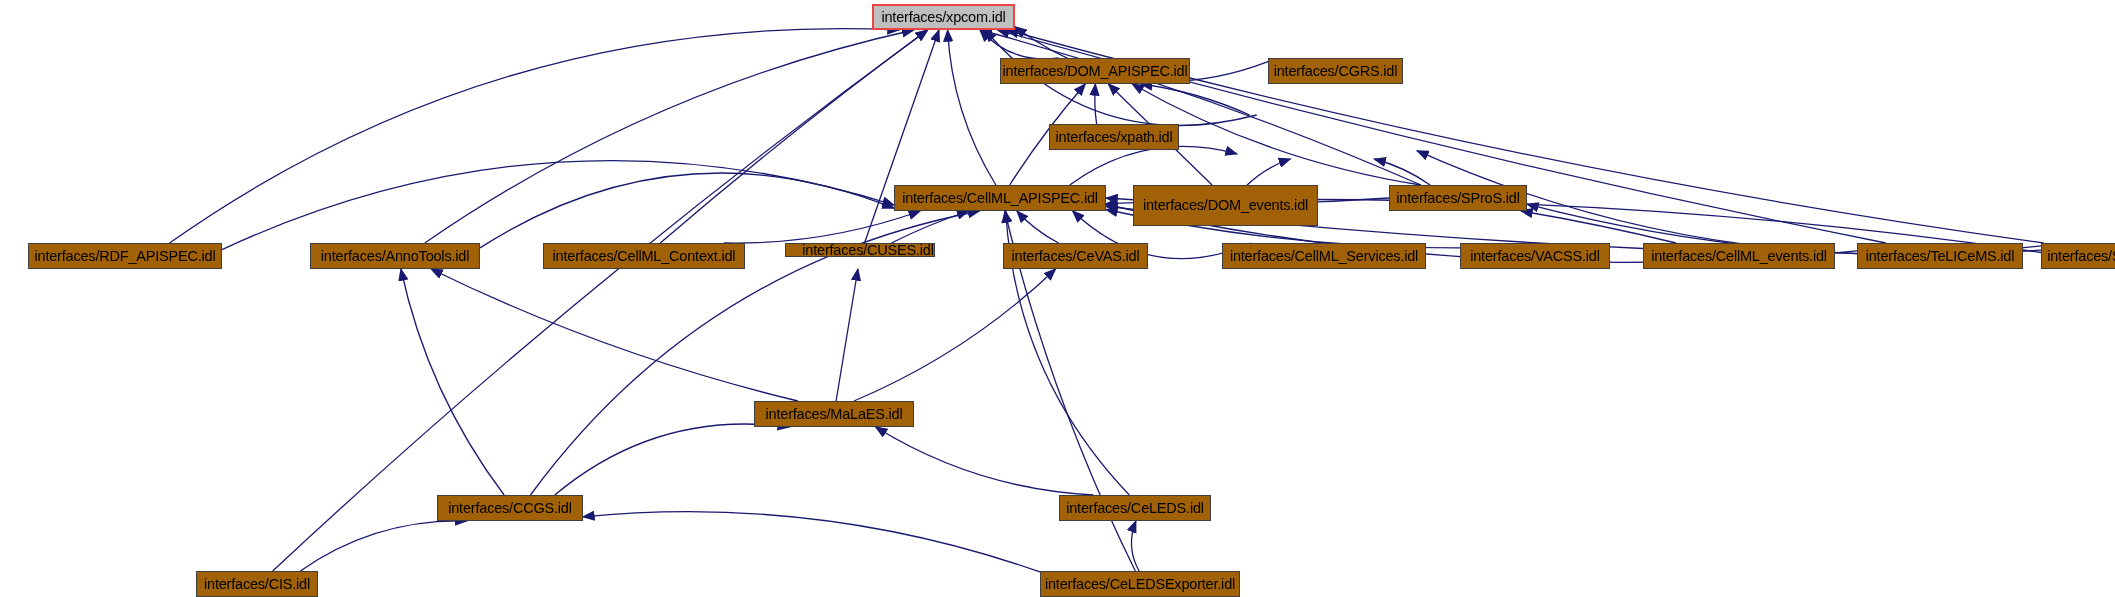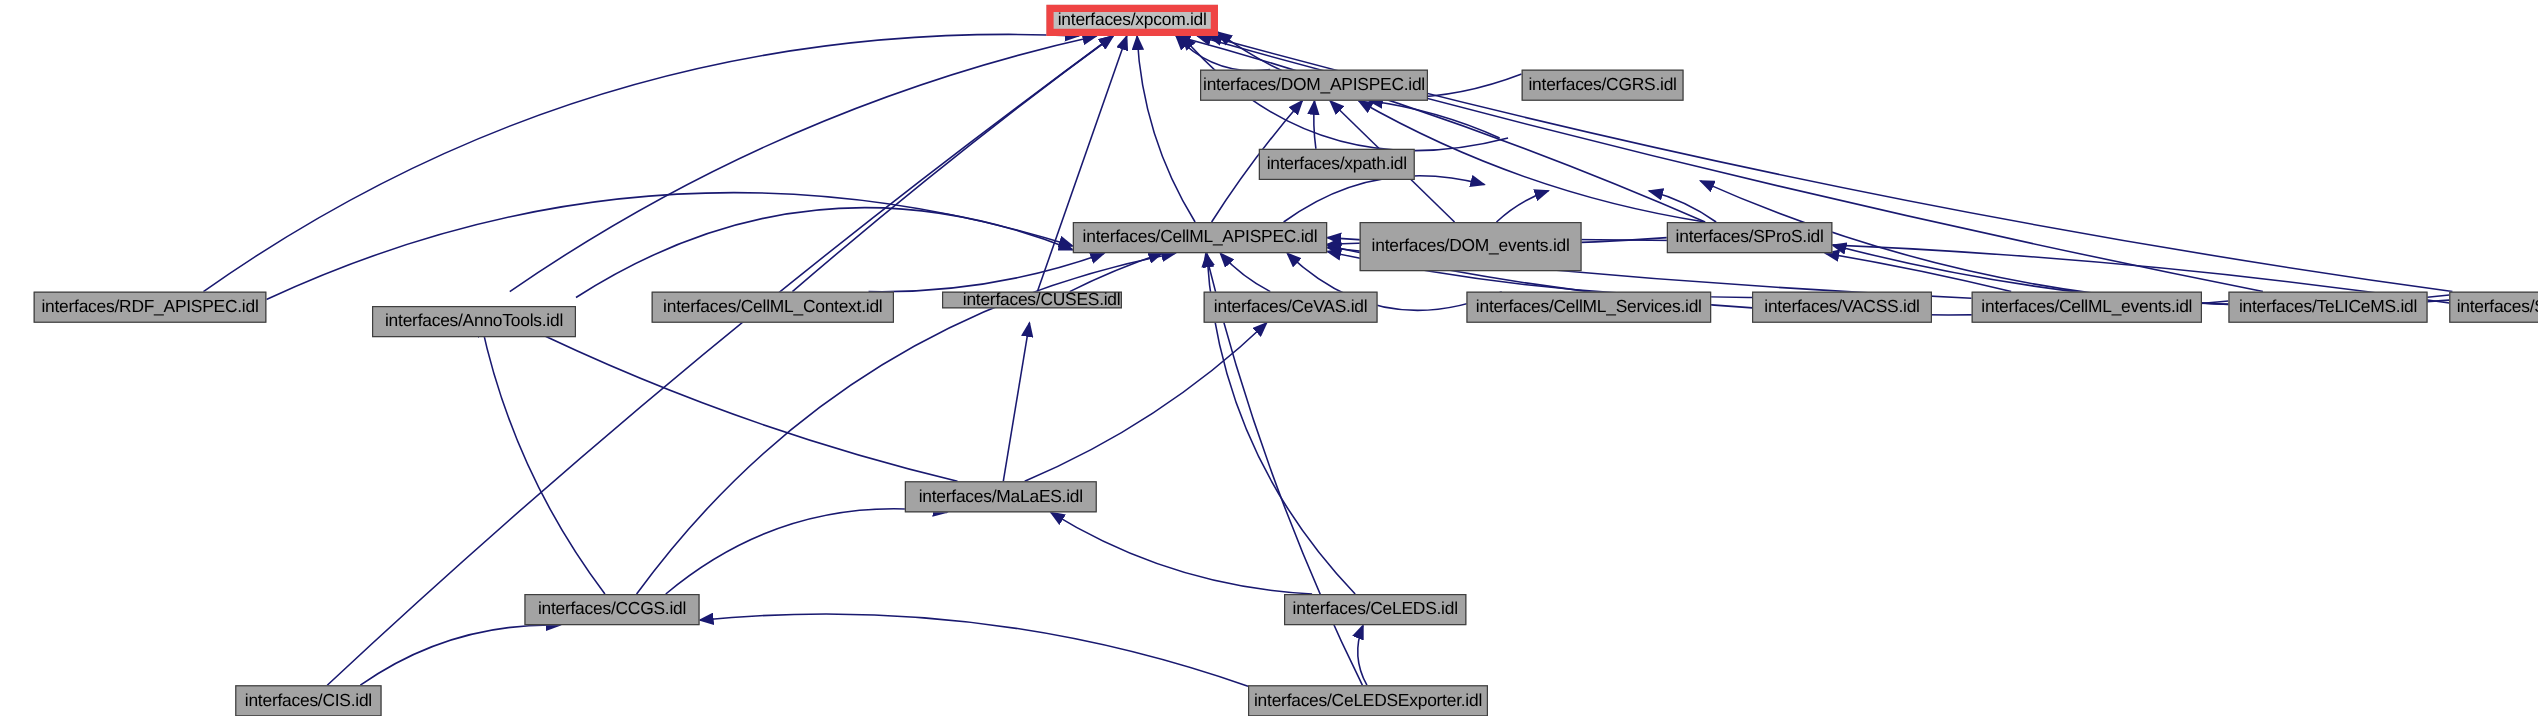--- a/index.html
+++ b/index.html
@@ -30,32 +30,32 @@
     height: 597px;
   }
   .graph-node {
     position: absolute;
     box-sizing: border-box;
     display: flex;
     align-items: center;
     justify-content: center;
     text-align: center;
     border: 1px solid #3f3f3f;
-    background: #a3a3a3;
+    background: #a16207;
     color: #000000;
     font-family: "Liberation Sans", sans-serif;
     font-size: 14.5px;
     line-height: 1.12;
     letter-spacing: -0.2px;
     white-space: pre-line;
     cursor: default;
   }
   .graph-node.current {
     background: #bfbfbf;
-    border: 6px solid #ef4444;
+    border: 2px solid #ef4444;
   }
   .node-label {
     display: block;
     padding: 0 5px;
   }
 </style>
 </head>
 <body>
 
 <div id="graph-root">
@@ -116,28 +116,28 @@
   </svg>
   <div id="node-layer">
       <div class="graph-node current" style="left: 872px; top: 4px; width: 143px; height: 26px;"><span class="node-label">interfaces/xpcom.idl</span></div>
       <div class="graph-node" style="left: 1000px; top: 58px; width: 190px; height: 26px;"><span class="node-label">interfaces/DOM_APISPEC.idl</span></div>
       <div class="graph-node" style="left: 1268px; top: 58px; width: 135px; height: 26px;"><span class="node-label">interfaces/CGRS.idl</span></div>
       <div class="graph-node" style="left: 1032px; top: 124px; width: 130px; height: 26px; margin-left: 17px;"><span class="node-label">interfaces/xpath.idl</span></div>
       <div class="graph-node" style="left: 894px; top: 185px; width: 212px; height: 26px;"><span class="node-label">interfaces/CellML_APISPEC.idl</span></div>
       <div class="graph-node" style="left: 1133px; top: 185px; width: 185px; height: 41px;"><span class="node-label">interfaces/DOM_events.idl</span></div>
       <div class="graph-node" style="left: 1389px; top: 185px; width: 138px; height: 26px;"><span class="node-label">interfaces/SProS.idl</span></div>
       <div class="graph-node" style="left: 28px; top: 243px; width: 194px; height: 26px;"><span class="node-label">interfaces/RDF_APISPEC.idl</span></div>
-      <div class="graph-node" style="left: 310px; top: 255px; width: 170px; height: 26px;"><span class="node-label">interfaces/AnnoTools.idl</span></div>
+      <div class="graph-node" style="left: 310px; top: 243px; width: 170px; height: 26px;"><span class="node-label">interfaces/AnnoTools.idl</span></div>
       <div class="graph-node" style="left: 543px; top: 243px; width: 202px; height: 26px;"><span class="node-label">interfaces/CellML_Context.idl</span></div>
       <div class="graph-node" style="left: 785px; top: 243px; width: 150px; height: 14px; padding-left: 16px;"><span class="node-label">interfaces/CUSES.idl</span></div>
       <div class="graph-node" style="left: 1003px; top: 243px; width: 145px; height: 26px;"><span class="node-label">interfaces/CeVAS.idl</span></div>
       <div class="graph-node" style="left: 1222px; top: 243px; width: 204px; height: 26px;"><span class="node-label">interfaces/CellML_Services.idl</span></div>
       <div class="graph-node" style="left: 1460px; top: 243px; width: 150px; height: 26px;"><span class="node-label">interfaces/VACSS.idl</span></div>
       <div class="graph-node" style="left: 1643px; top: 243px; width: 192px; height: 26px;"><span class="node-label">interfaces/CellML_events.idl</span></div>
       <div class="graph-node" style="left: 1857px; top: 243px; width: 166px; height: 26px;"><span class="node-label">interfaces/TeLICeMS.idl</span></div>
       <div class="graph-node" style="left: 2041px; top: 243px; width: 132px; height: 26px;"><span class="node-label">interfaces/SRuS.idl</span></div>
       <div class="graph-node" style="left: 754px; top: 401px; width: 160px; height: 26px;"><span class="node-label">interfaces/MaLaES.idl</span></div>
       <div class="graph-node" style="left: 437px; top: 495px; width: 146px; height: 26px;"><span class="node-label">interfaces/CCGS.idl</span></div>
-      <div class="graph-node" style="left: 1059px; top: 495px; width: 152px; height: 26px; margin-left: 11px;"><span class="node-label">interfaces/CeLEDS.idl</span></div>
+      <div class="graph-node" style="left: 1059px; top: 495px; width: 152px; height: 26px;"><span class="node-label">interfaces/CeLEDS.idl</span></div>
       <div class="graph-node" style="left: 196px; top: 571px; width: 122px; height: 26px;"><span class="node-label">interfaces/CIS.idl</span></div>
       <div class="graph-node" style="left: 1040px; top: 571px; width: 200px; height: 26px;"><span class="node-label">interfaces/CeLEDSExporter.idl</span></div>
     </div>
 </div>
 
 </body></html>

